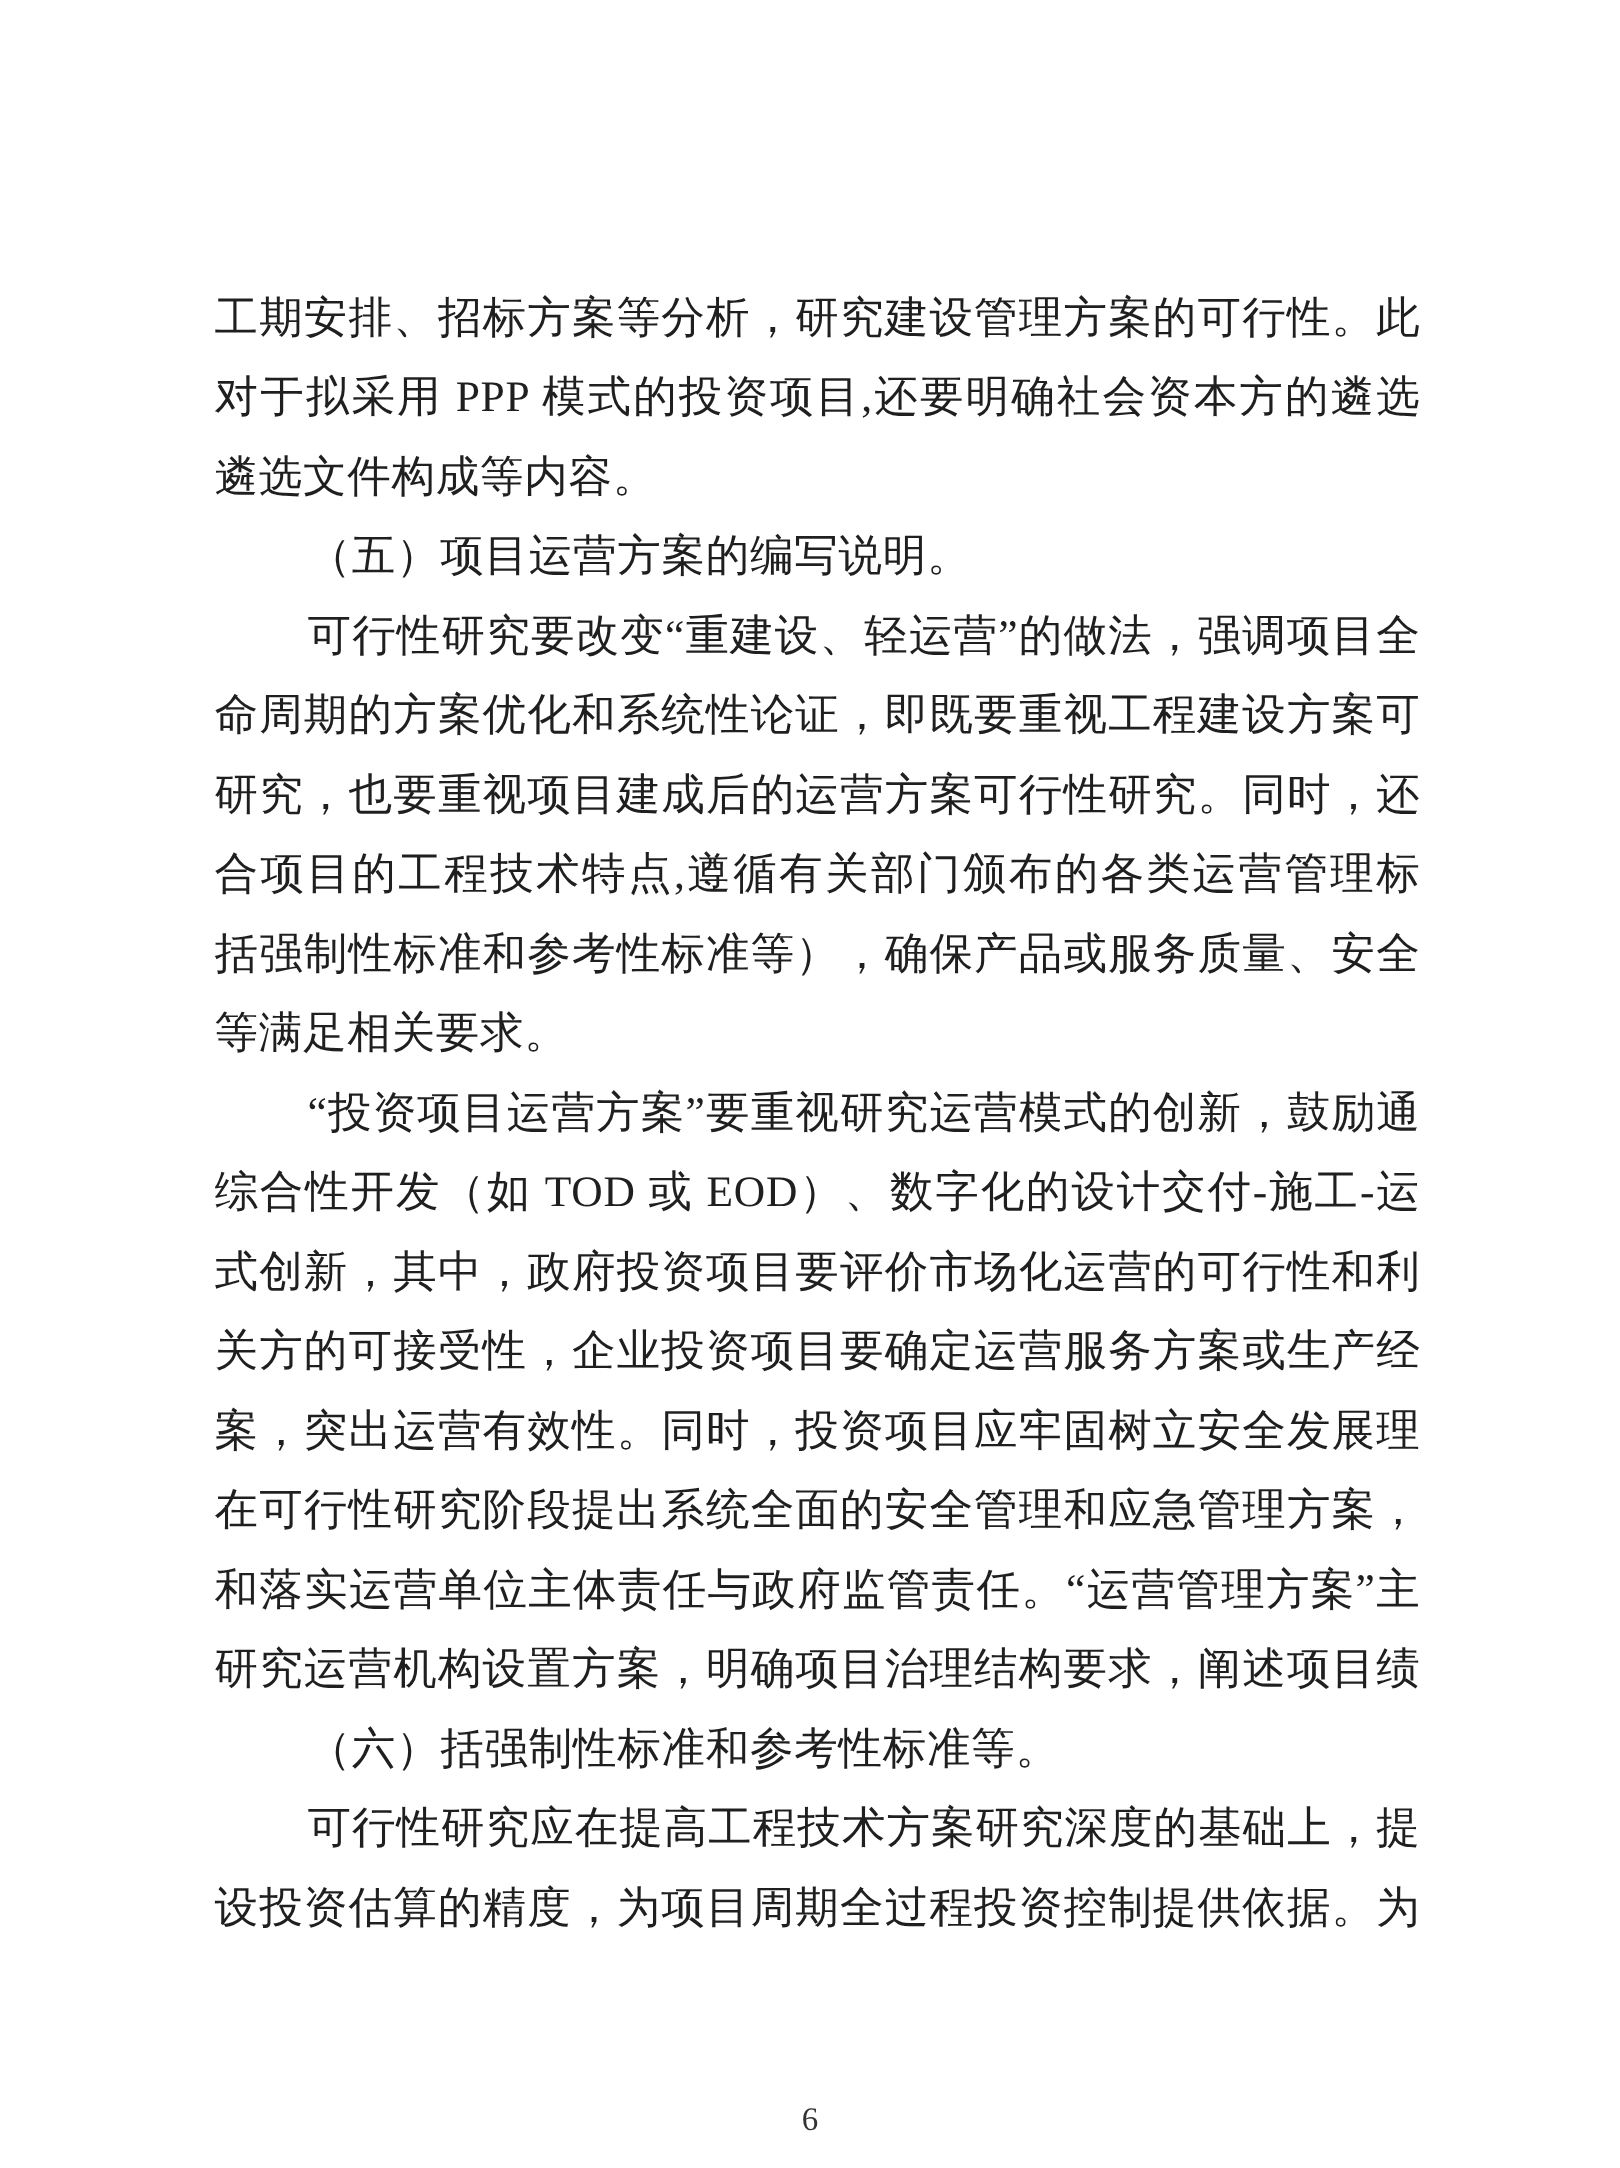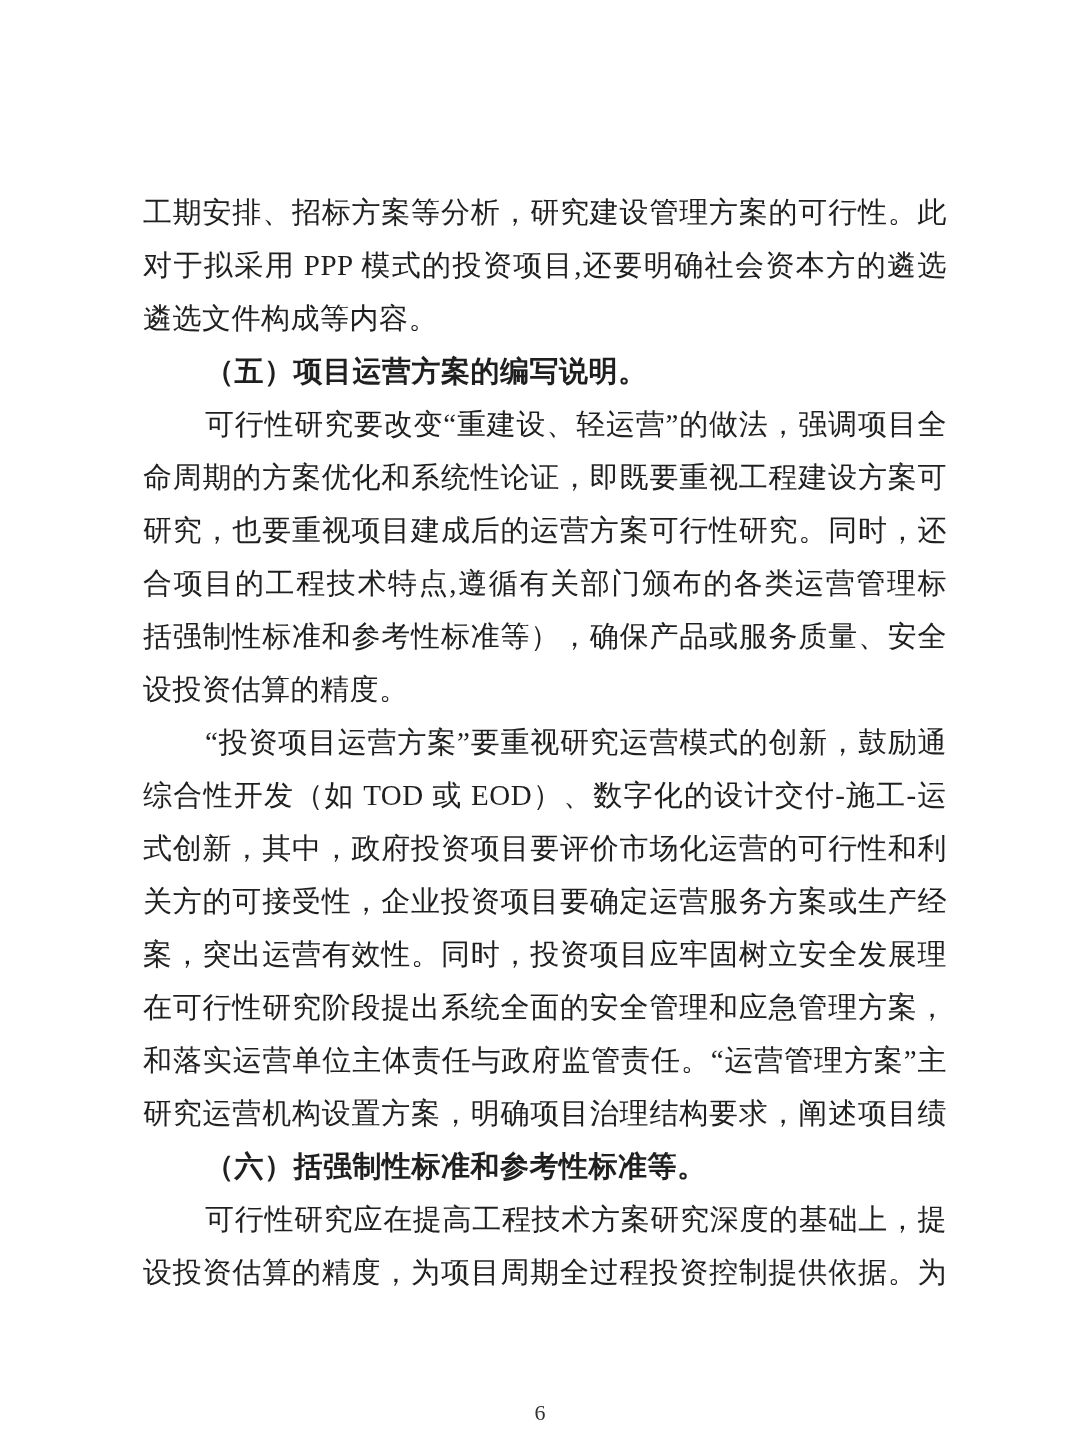--- a/index.html
+++ b/index.html
@@ -33,21 +33,21 @@
     letter-spacing: 0.5px;
   }
   .line.first {
     text-indent: 62px;
   }
   .line.end {
     text-align: left;
     text-align-last: left;
   }
   .line.heading {
-    font-weight: bold;
+    font-weight: normal;
     text-indent: 62px;
     text-align: left;
     text-align-last: left;
   }
   .page-number {
     position: absolute;
     left: 0;
     top: 1393px;
     width: 1080px;
     height: 40px;
@@ -64,21 +64,21 @@
   <div class="content">
       <div class="line full">工期安排、招标方案等分析，研究建设管理方案的可行性。此外，</div>
       <div class="line full">对于拟采用 PPP 模式的投资项目,还要明确社会资本方的遴选方式、</div>
       <div class="line end">遴选文件构成等内容。</div>
       <div class="line heading">（五）项目运营方案的编写说明。</div>
       <div class="line first">可行性研究要改变“重建设、轻运营”的做法，强调项目全生</div>
       <div class="line full">命周期的方案优化和系统性论证，即既要重视工程建设方案可行性</div>
       <div class="line full">研究，也要重视项目建成后的运营方案可行性研究。同时，还要结</div>
       <div class="line full">合项目的工程技术特点,遵循有关部门颁布的各类运营管理标准(包</div>
       <div class="line full">括强制性标准和参考性标准等），确保产品或服务质量、安全标准</div>
-      <div class="line end">设投资估算的精度。</div>
+      <div class="line end">等满足相关要求。</div>
       <div class="line first">“投资项目运营方案”要重视研究运营模式的创新，鼓励通过</div>
       <div class="line full">综合性开发（如 TOD 或 EOD）、数字化的设计交付-施工-运维等模</div>
       <div class="line full">式创新，其中，政府投资项目要评价市场化运营的可行性和利益相</div>
       <div class="line full">关方的可接受性，企业投资项目要确定运营服务方案或生产经营方</div>
       <div class="line full">案，突出运营有效性。同时，投资项目应牢固树立安全发展理念，</div>
       <div class="line full">在可行性研究阶段提出系统全面的安全管理和应急管理方案，强化</div>
       <div class="line full">和落实运营单位主体责任与政府监管责任。“运营管理方案”主要</div>
       <div class="line full">研究运营机构设置方案，明确项目治理结构要求，阐述项目绩效标</div>
       <div class="line heading">（六）括强制性标准和参考性标准等。</div>
       <div class="line first">可行性研究应在提高工程技术方案研究深度的基础上，提高建</div>

